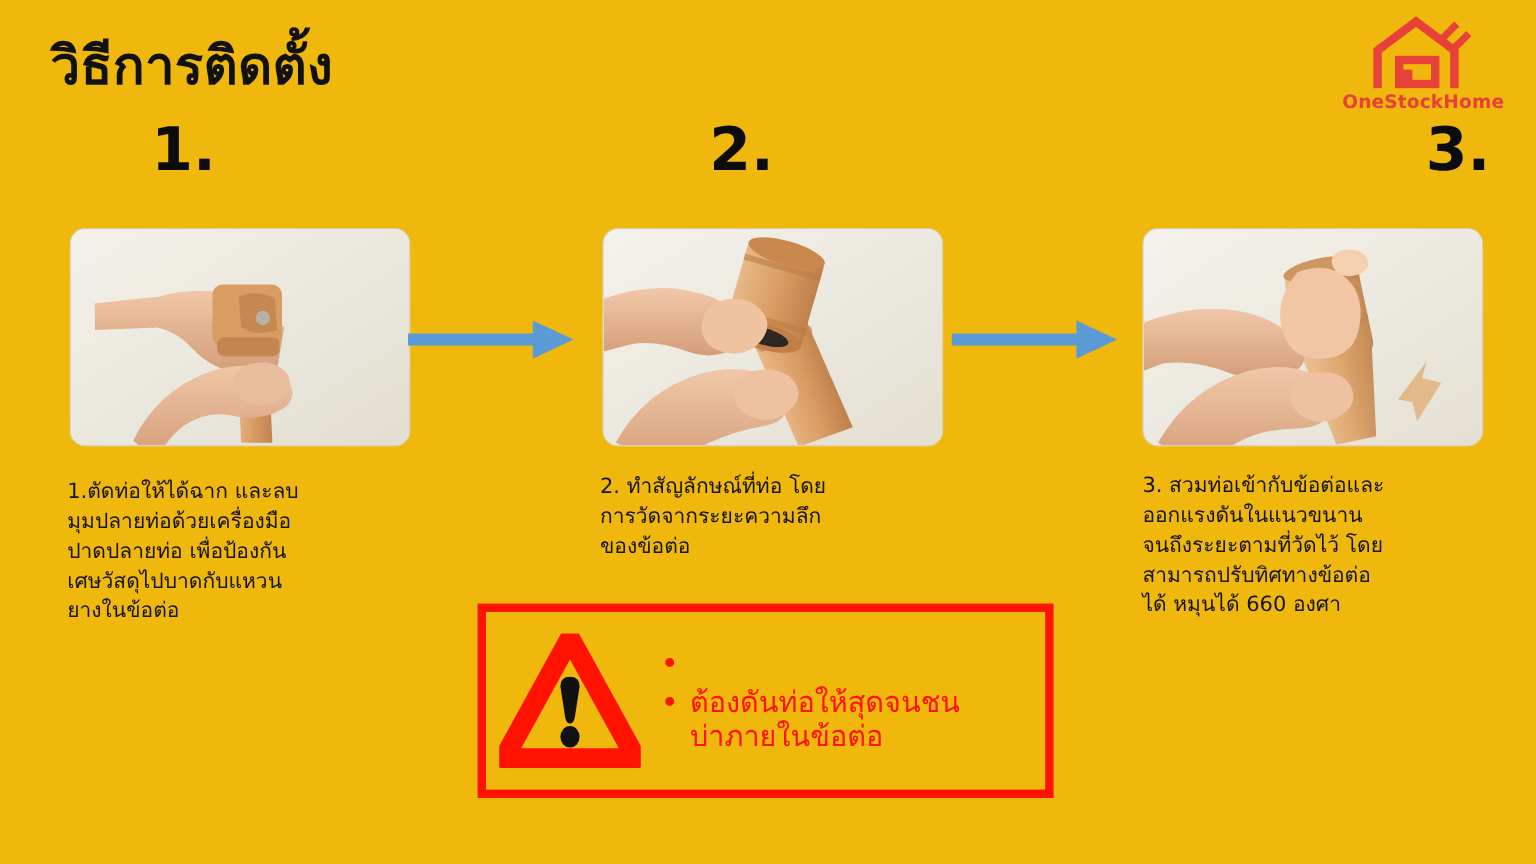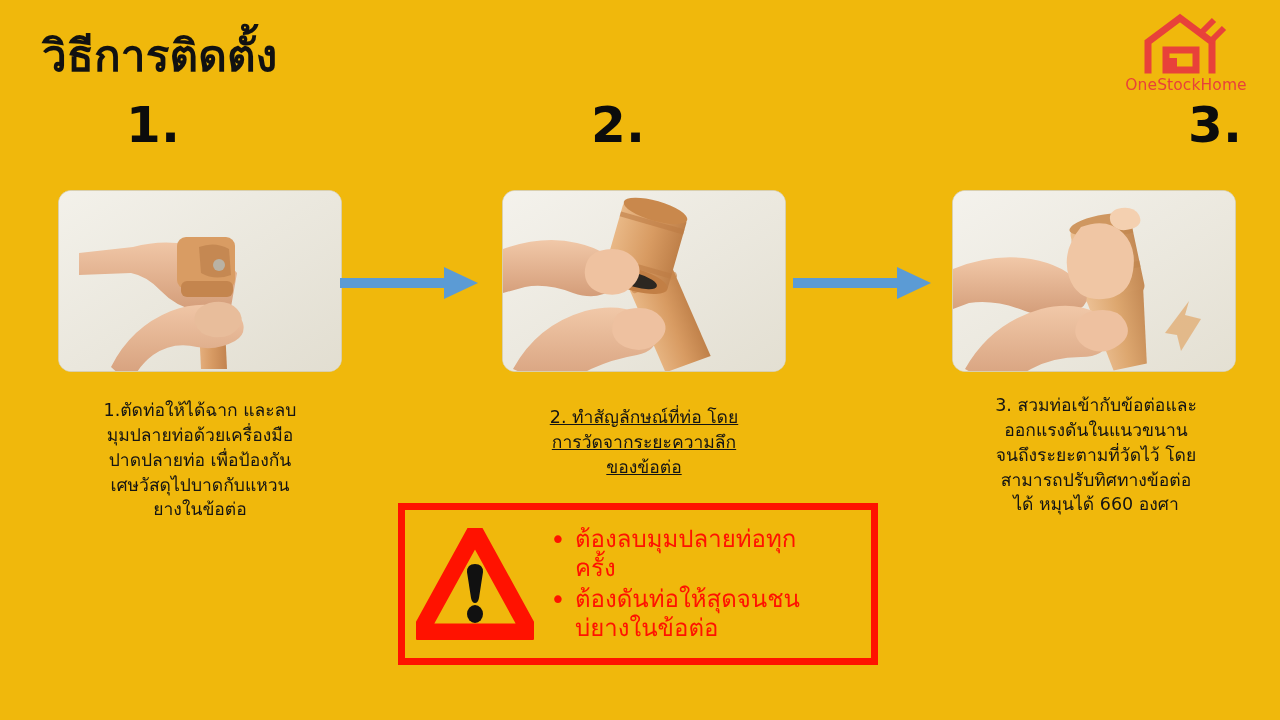--- a/index.html
+++ b/index.html
@@ -22,21 +22,21 @@
 
   
   .logo{
     position:absolute;right:18px;top:12px;
     width:152px;height:96px;
     display:flex;flex-direction:column;align-items:center;justify-content:flex-start;
   }
   .logo-mark{width:92px;height:62px;display:block;}
   .logo-text{
     margin-top:2px;
-    font-size:15.5px;font-weight:400;color:#E8413A;
+    font-size:15.5px;font-weight:700;color:#E8413A;
     letter-spacing:.1px;white-space:nowrap;
   }
 
   
   .step{position:absolute;top:100px;width:300px;}
   .step-1{left:38px;}
   .step-2{left:483px;}
   .step-3{left:930px;}
 
   .step-num{
@@ -61,24 +61,23 @@
   .step-2 .photo{left:19px;}
   .step-3 .photo{left:22px;}
 
   .photo svg{display:block;width:100%;height:100%;}
 
   .caption{
     position:absolute;
     font-size:17.5px;line-height:1.42;color:#141414;
     width:288px;
     white-space:pre-line;
-    text-align:center;
   }
   .step-1 .caption{left:18px;top:298px;}
-  .step-2 .caption{left:17px;top:305px;text-decoration:underline;}
+  .step-2 .caption{left:17px;top:294px;}
   .step-3 .caption{left:22px;top:293px;}
 
   
   .arrow{position:absolute;top:265px;width:140px;height:36px;}
   .arrow-1{left:340px;}
   .arrow-2{left:793px;}
   .arrow svg{display:block;}
 
   
   .warn-box{
@@ -276,24 +275,22 @@
     <div class="warn-icon">
       <svg width="118" height="112" viewBox="0 0 118 112" xmlns="http://www.w3.org/2000/svg">
         <path d="M59 4 L114 104 L4 104 Z" fill="none" stroke="#FF1200" stroke-width="17" stroke-linejoin="round"></path>
         <path d="M59 36 q8 0 8 8 l-4 26 q-1 5 -4 5 q-3 0 -4-5 l-4-26 q0-8 8-8 z" fill="#111"></path>
         <ellipse cx="59" cy="86" rx="8" ry="9" fill="#111"></ellipse>
       </svg>
     </div>
     <ul class="warn-list">
       <li class="warn-item">
         <span class="warn-bullet">•</span>
-        <span class="warn-text" style="white-space:pre-line">ต้องลบมุมปลายท่อทุก
-ครั้ง</span>
       </li>
       <li class="warn-item">
         <span class="warn-bullet">•</span>
         <span class="warn-text" style="white-space:pre-line">ต้องดันท่อให้สุดจนชน
-บ่ยางในข้อต่อ</span>
+บ่าภายในข้อต่อ</span>
       </li>
     </ul>
   </div>
 
 </div>
 
 </body></html>

